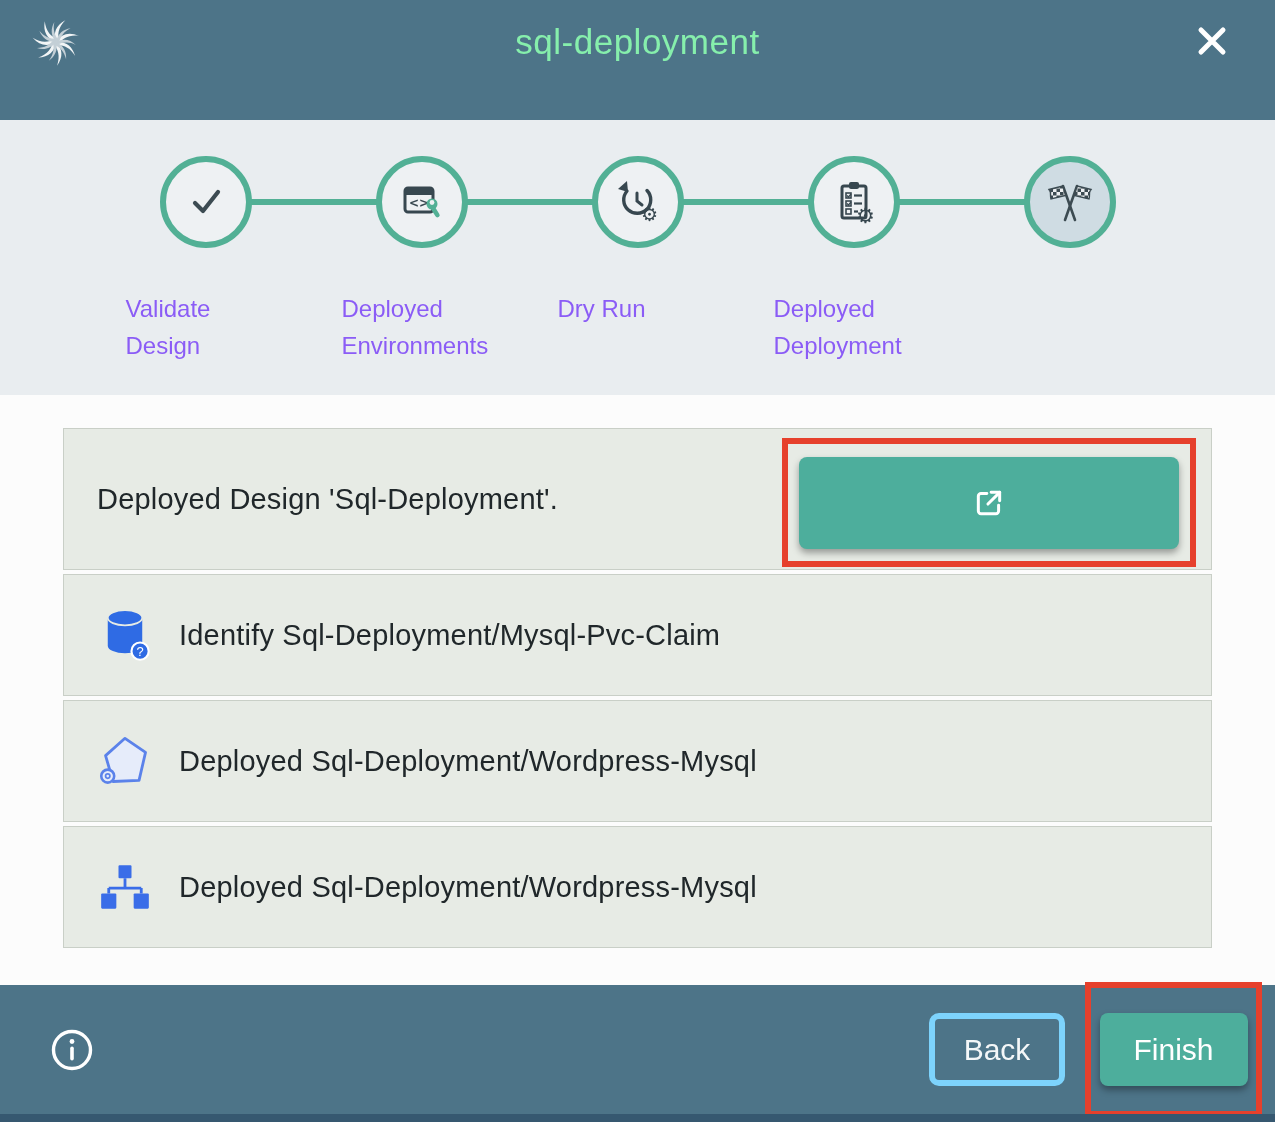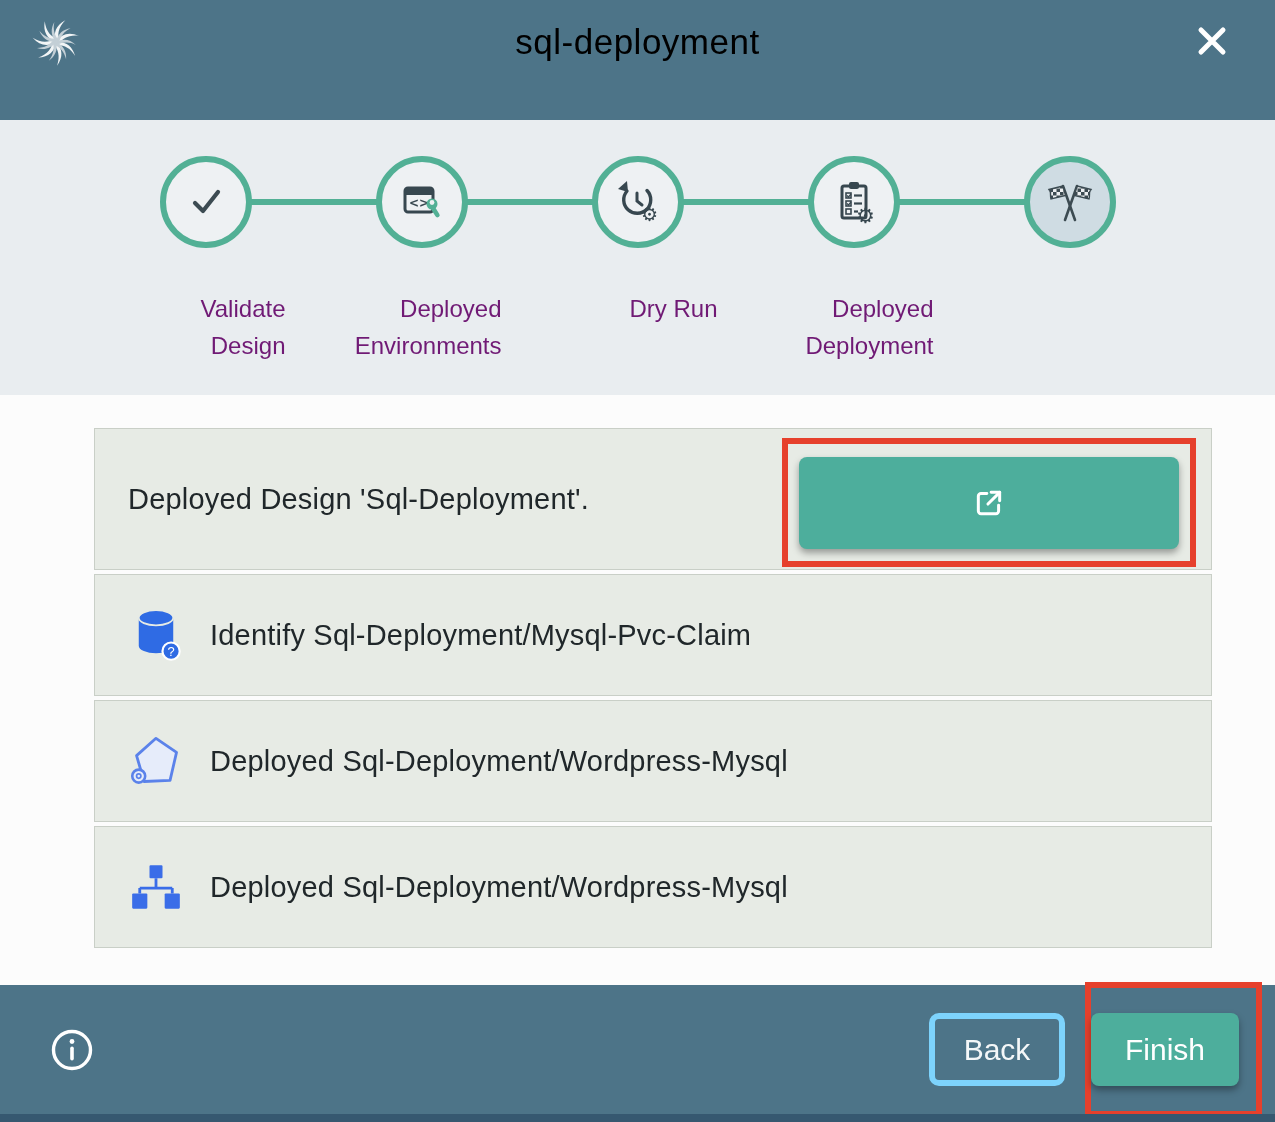--- a/index.html
+++ b/index.html
@@ -4,38 +4,38 @@
 <style>
   * { box-sizing: border-box; margin: 0; padding: 0; }
   html,body { width:1275px; height:1122px; }
   body { font-family:"Liberation Sans", sans-serif; background:#fcfcfc; }
   .modal { position:relative; width:1275px; height:1122px; overflow:hidden; background:#fcfcfc; }
 
   
   .header { position:relative; height:120px; background:#4d7488; }
   .logo { position:absolute; left:27px; top:13px; width:58px; height:58px; }
   .title { position:absolute; left:0; right:0; top:22px; text-align:center;
-           color:#000000; font-size:35px; font-weight:400; letter-spacing:.5px; }
+           color:#86efac; font-size:35px; font-weight:400; letter-spacing:.5px; }
   .close-btn { position:absolute; right:40px; top:18px; width:46px; height:46px;
                background:none; border:none; cursor:pointer; }
 
   
   .stepper-section { height:275px; background:#e9edf0; position:relative; }
   .stepper { width:1080px; margin:0 auto; position:relative; padding-top:36px; }
   .connector { position:absolute; top:79px; left:108px; right:108px; height:6px; background:#52b095; }
   .steps-row { display:flex; position:relative; }
   .step { width:216px; display:flex; flex-direction:column; align-items:center; }
   .step-circle { width:92px; height:92px; border-radius:50%; border:6px solid #52b095;
                  background:#eef1f3; display:flex; align-items:center; justify-content:center; }
   .step-circle.active { background:#cfdce3; }
-  .step-label { margin-top:42px; width:160px; text-align:right; font-size:24px;
-                line-height:1.55; color:#701a75; }
-
-  
-  .results { padding:33px 63px 0 94px; background:#fcfcfc; }
+  .step-label { margin-top:42px; width:160px; text-align:left; font-size:24px;
+                line-height:1.55; color:#8b5cf6; }
+
+  
+  .results { padding:33px 63px 0 63px; background:#fcfcfc; }
   .row { background:#e7ebe5; border:1px solid #c9cfc7; display:flex; align-items:center; margin-bottom:4px; }
   .row-design { height:142px; position:relative; padding-left:33px; }
   .row-item { height:122px; padding-left:33px; }
   .row-text { font-size:29px; color:#20272a; letter-spacing:.2px; }
   .row-item .row-text { margin-left:26px; }
   .row-icon { width:56px; display:flex; justify-content:center; }
 
   .annotation { border:6px solid #e6402c; }
   .viz-annotation { position:absolute; right:15px; top:9px; width:414px; height:129px;
                     display:flex; align-items:center; justify-content:center; }
@@ -46,21 +46,21 @@
 
   
   .footer { position:absolute; left:0; bottom:8px; width:1275px; height:129px; background:#4d7488;
             display:flex; align-items:center; }
   .info-btn { margin-left:50px; width:44px; height:44px; background:none; border:none; cursor:pointer; }
   .footer-spacer { flex:1; }
   .back-btn { width:136px; height:73px; background:transparent; border:6px solid #7dd3fc;
               border-radius:10px; color:#f4f7f8; font-size:30px;
               font-family:"Liberation Sans", sans-serif; cursor:pointer; }
   .finish-annotation { margin-left:20px; margin-right:13px; width:177px; height:135px;
-                       display:flex; align-items:center; justify-content:flex-start; }
+                       display:flex; align-items:center; justify-content:center; }
   .finish-btn { width:148px; height:73px; background:#4dae9c; border:none; border-radius:8px;
                 color:#ffffff; font-size:30px; font-family:"Liberation Sans", sans-serif;
                 box-shadow:0 4px 7px rgba(0,0,0,.35); cursor:pointer; }
   .bottom-strip { position:absolute; left:0; bottom:0; width:1275px; height:8px; background:#365870; }
 </style>
 </head>
 <body>
 
 <div class="modal">
 

